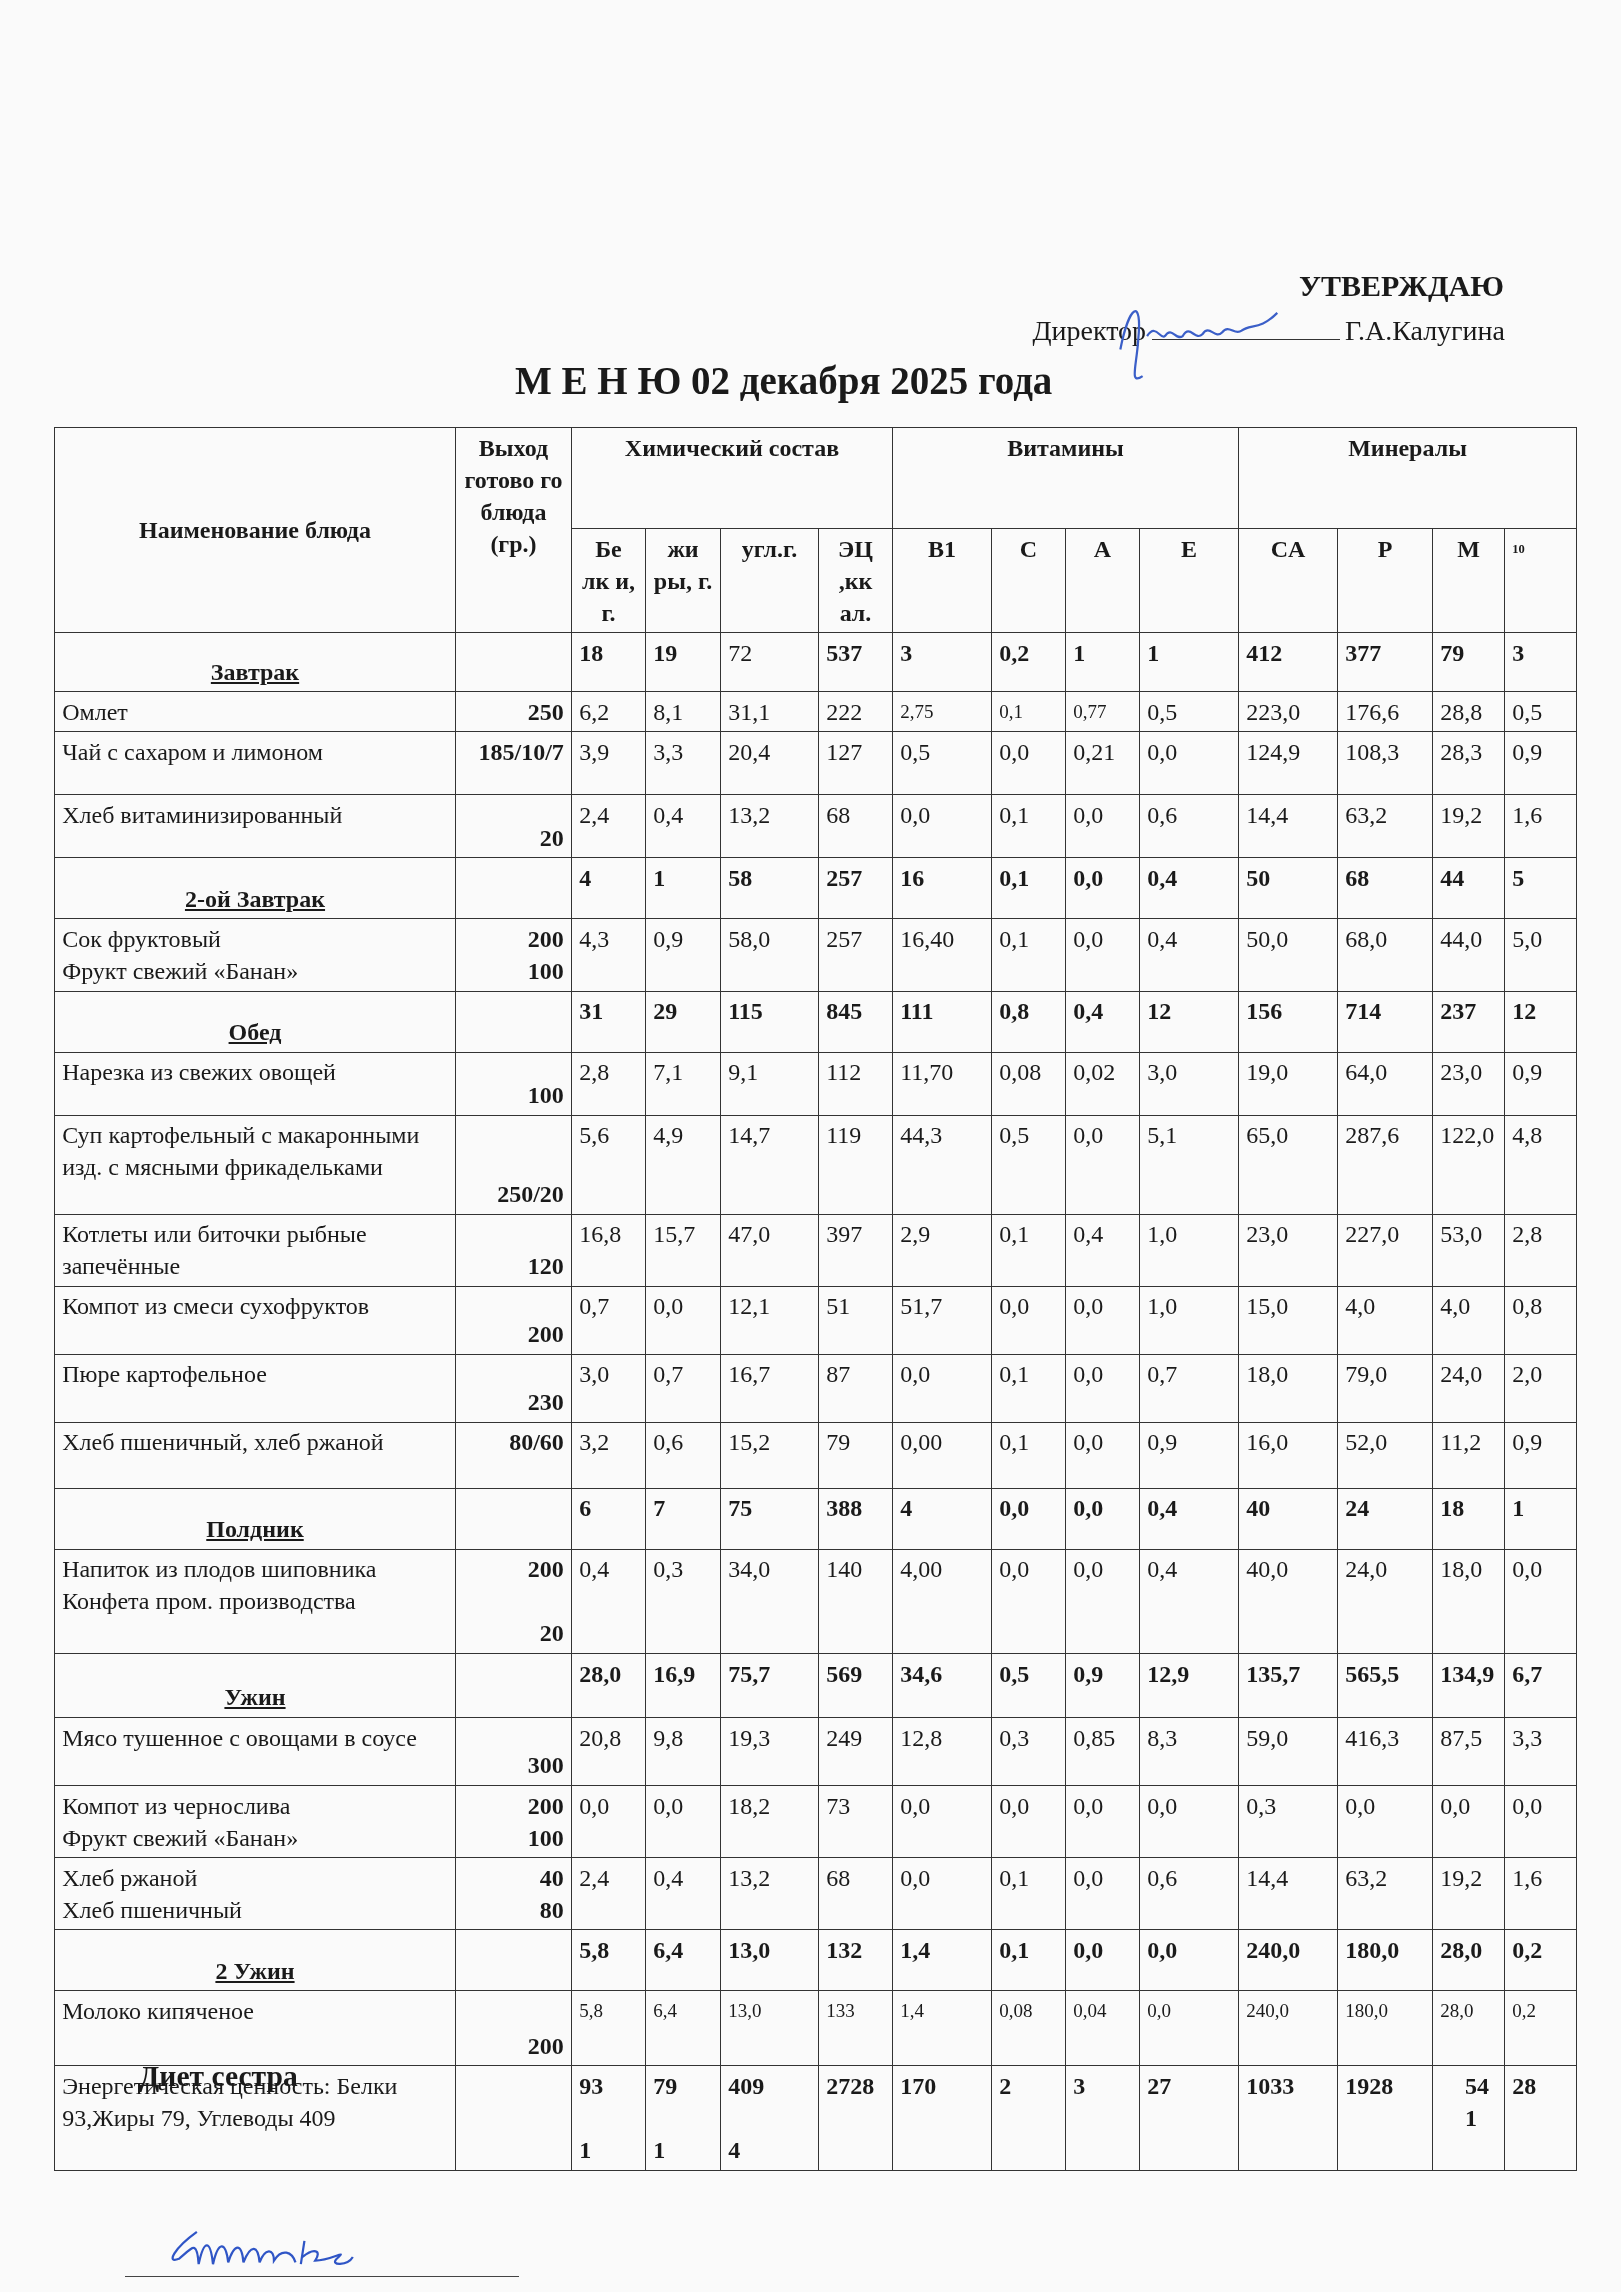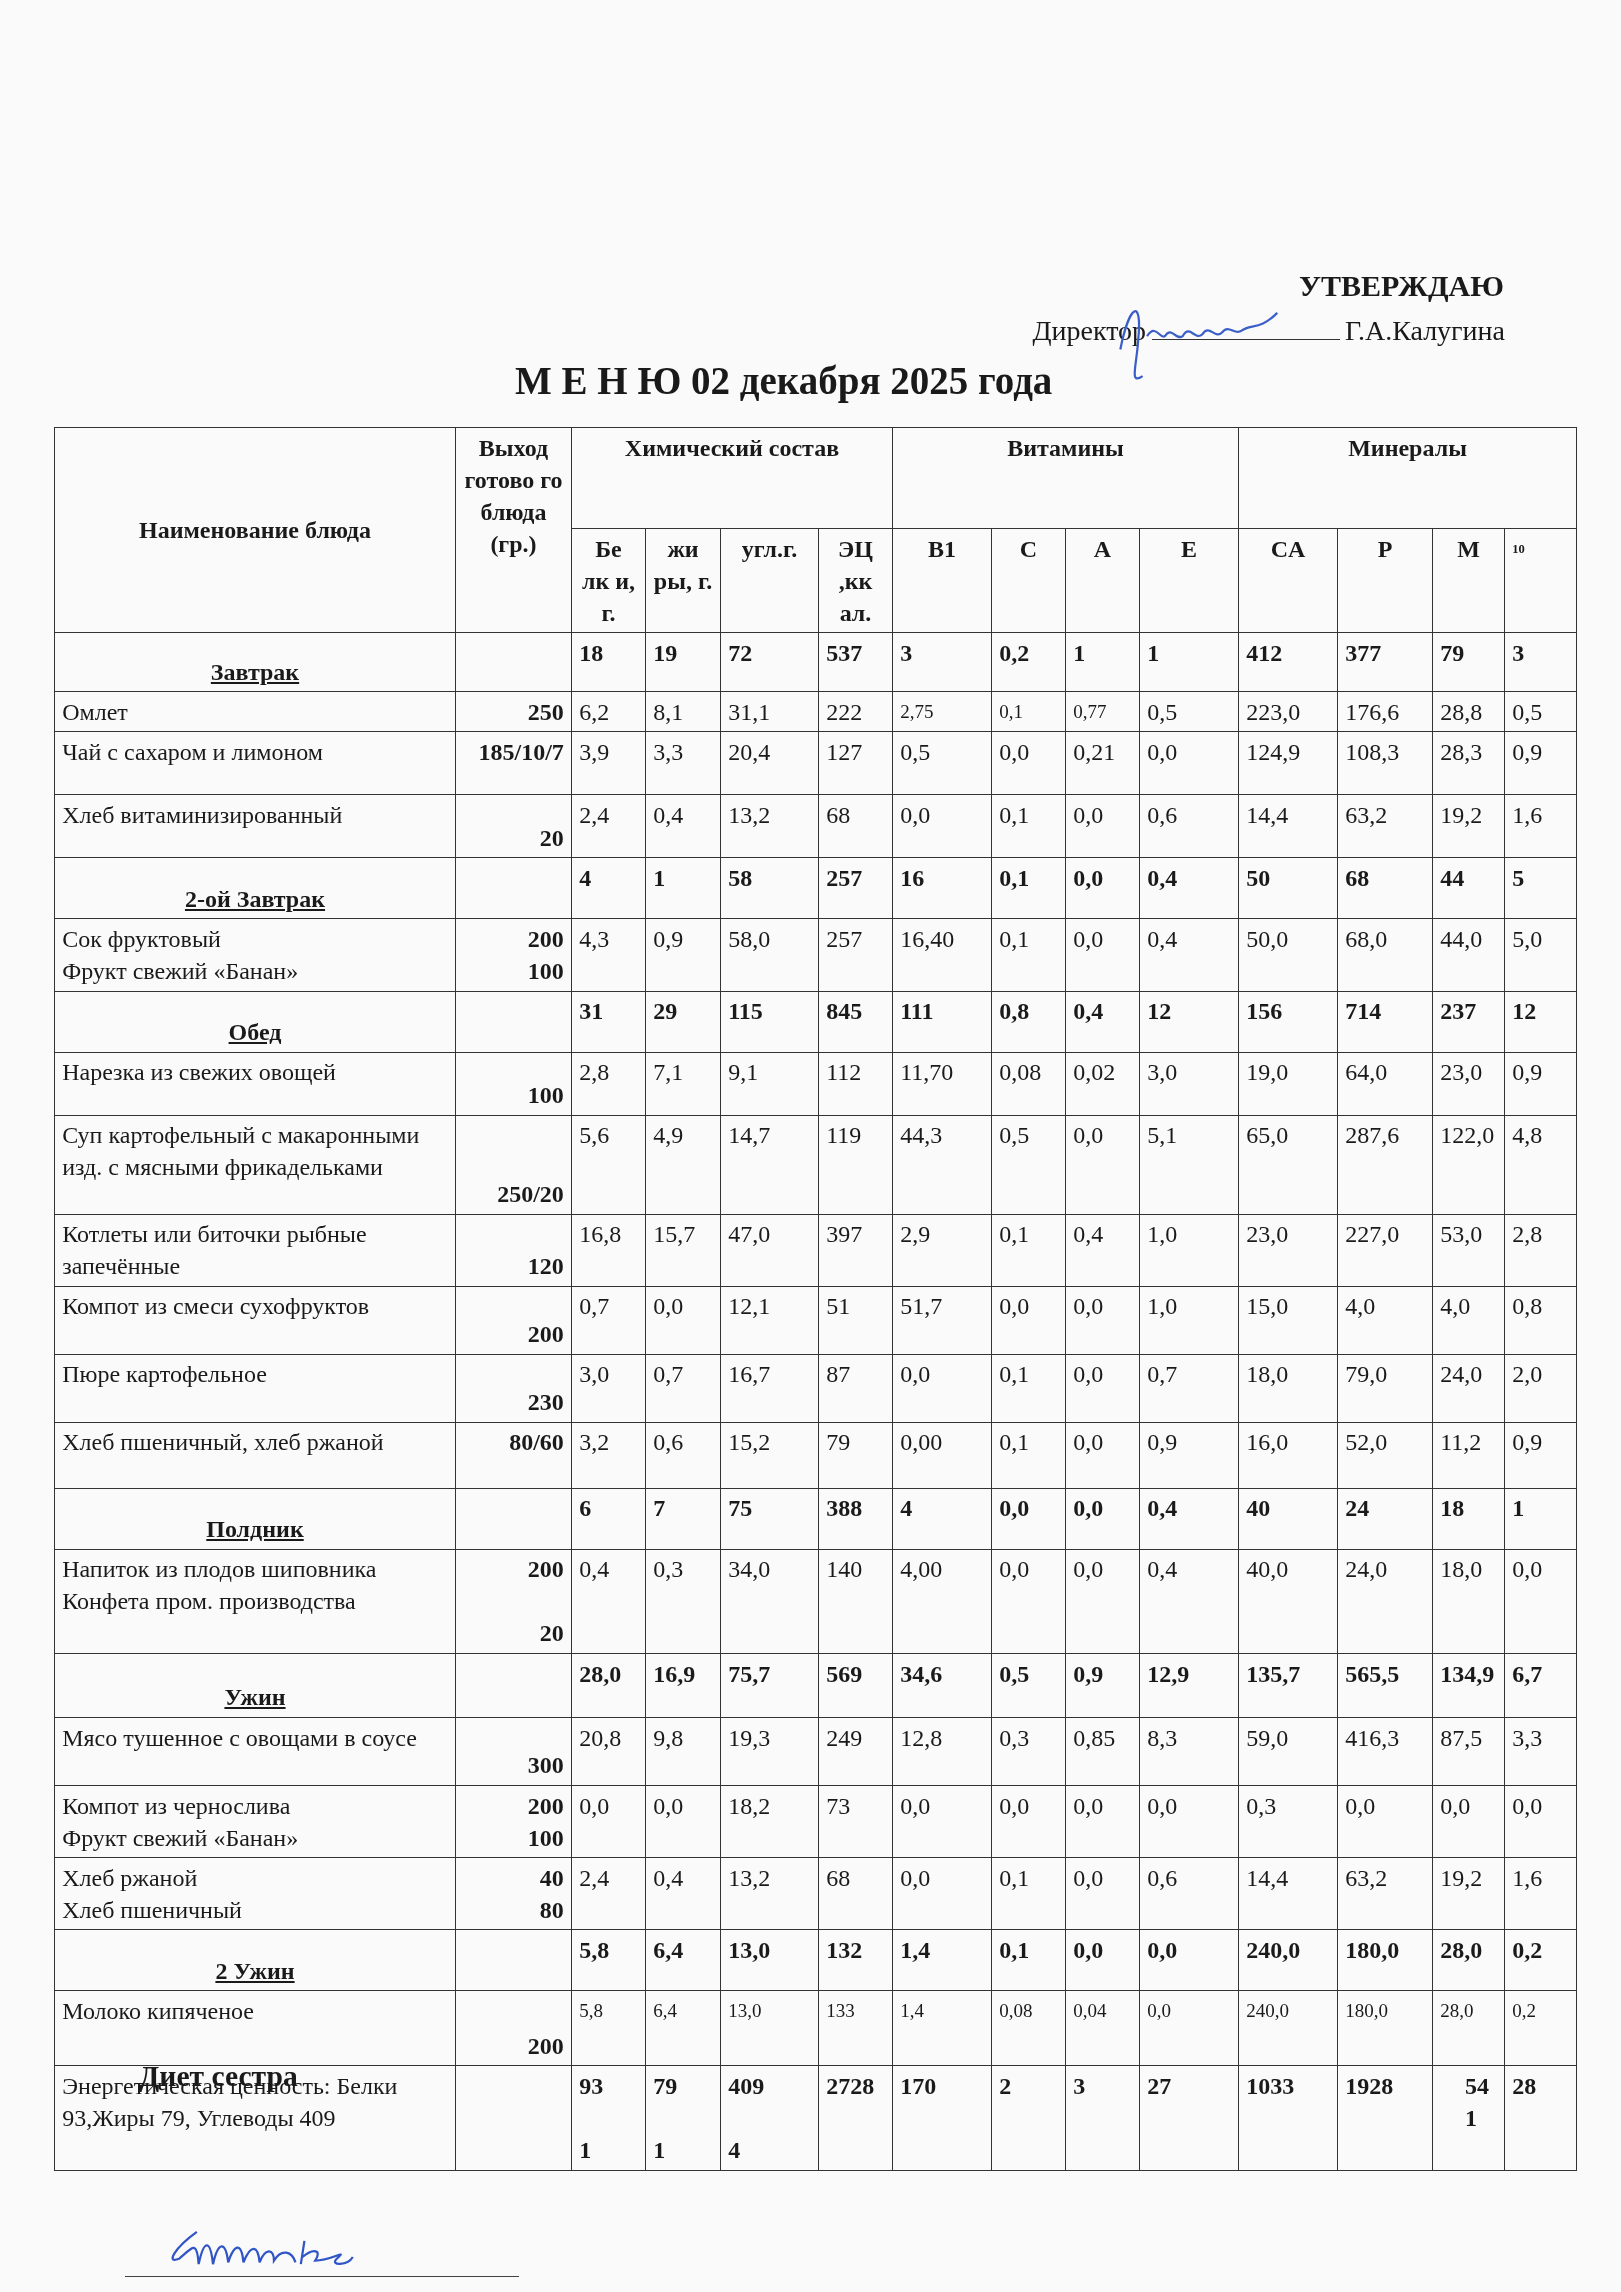--- a/index.html
+++ b/index.html
@@ -75,21 +75,21 @@
       <th>M</th>
       <th class="tiny" style="font-size:12.5px;text-align:left;">10</th>
     </tr>
   </thead>
   <tbody id="menu-body">
       <tr class="sect" style="height: 59px;">
         <td class="name" style="white-space: pre-line;">Завтрак</td>
         <td class="yield" style="white-space: pre-line;"></td>
         <td class="num" style="white-space: pre-line; font-weight: bold;">18</td>
         <td class="num" style="white-space: pre-line; font-weight: bold;">19</td>
-        <td class="num" style="white-space: pre-line; font-weight: bold;">72</td>
+        <td class="num" style="white-space: pre-line; font-weight: normal;">72</td>
         <td class="num" style="white-space: pre-line; font-weight: bold;">537</td>
         <td class="num" style="white-space: pre-line; font-weight: bold;">3</td>
         <td class="num" style="white-space: pre-line; font-weight: bold;">0,2</td>
         <td class="num" style="white-space: pre-line; font-weight: bold;">1</td>
         <td class="num" style="white-space: pre-line; font-weight: bold;">1</td>
         <td class="num" style="white-space: pre-line; font-weight: bold;">412</td>
         <td class="num" style="white-space: pre-line; font-weight: bold;">377</td>
         <td class="num" style="white-space: pre-line; font-weight: bold;">79</td>
         <td class="num" style="white-space: pre-line; font-weight: bold;">3</td>
       </tr>

